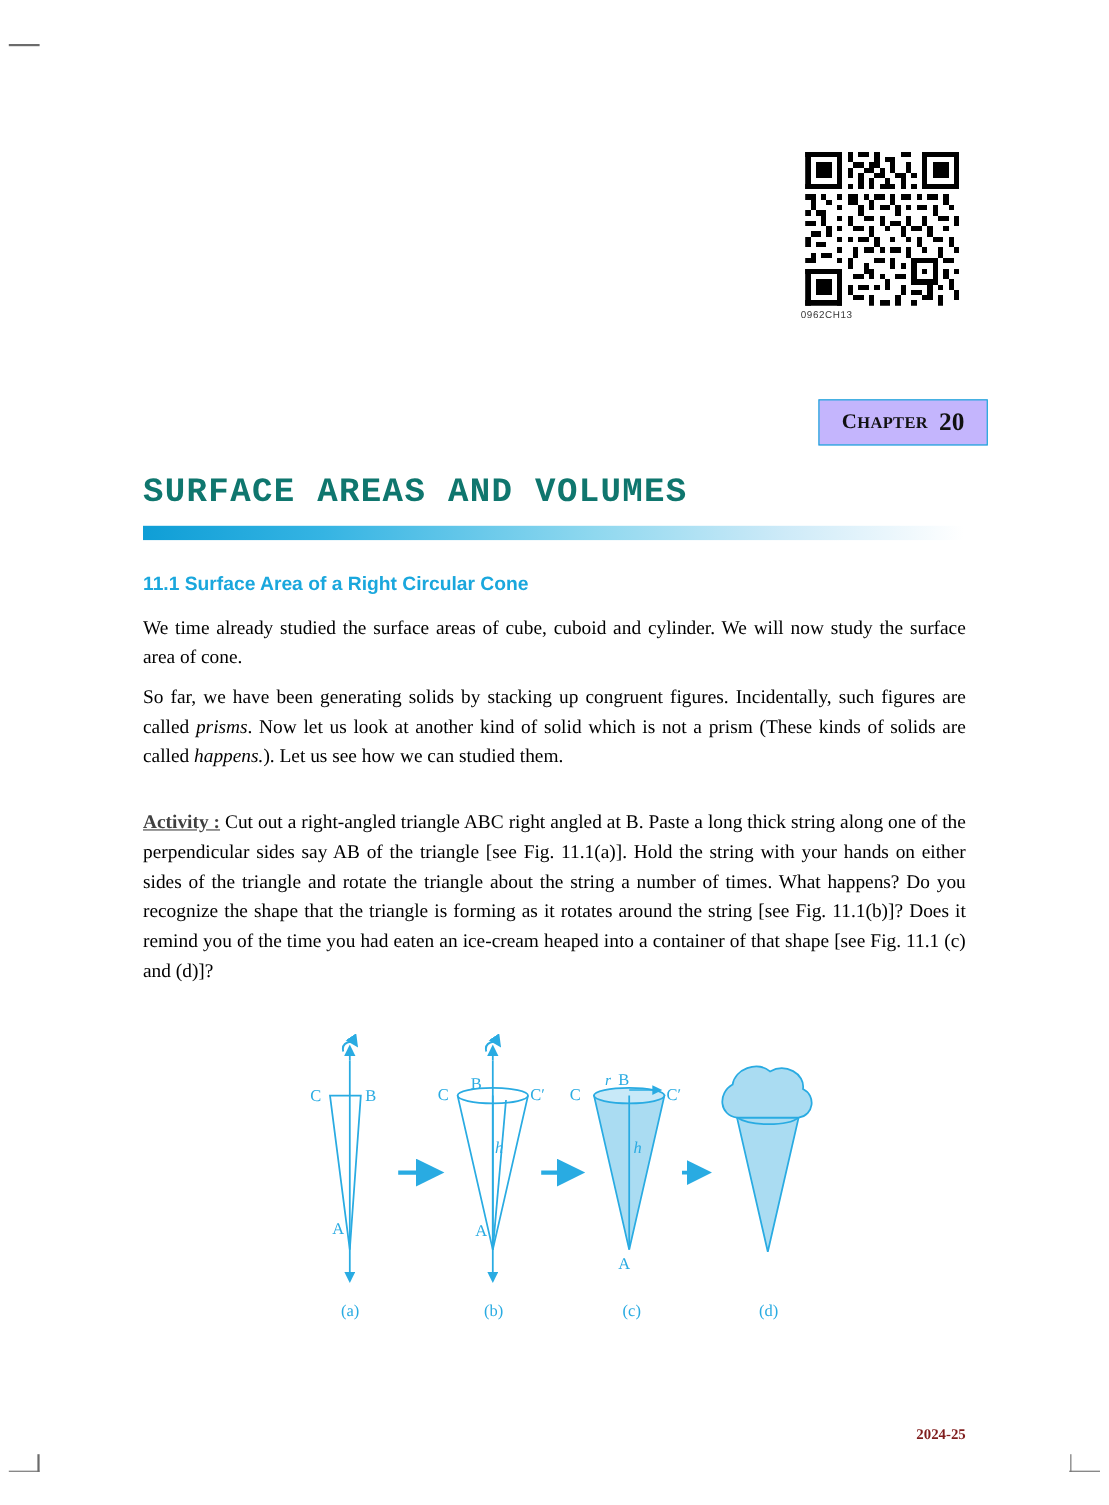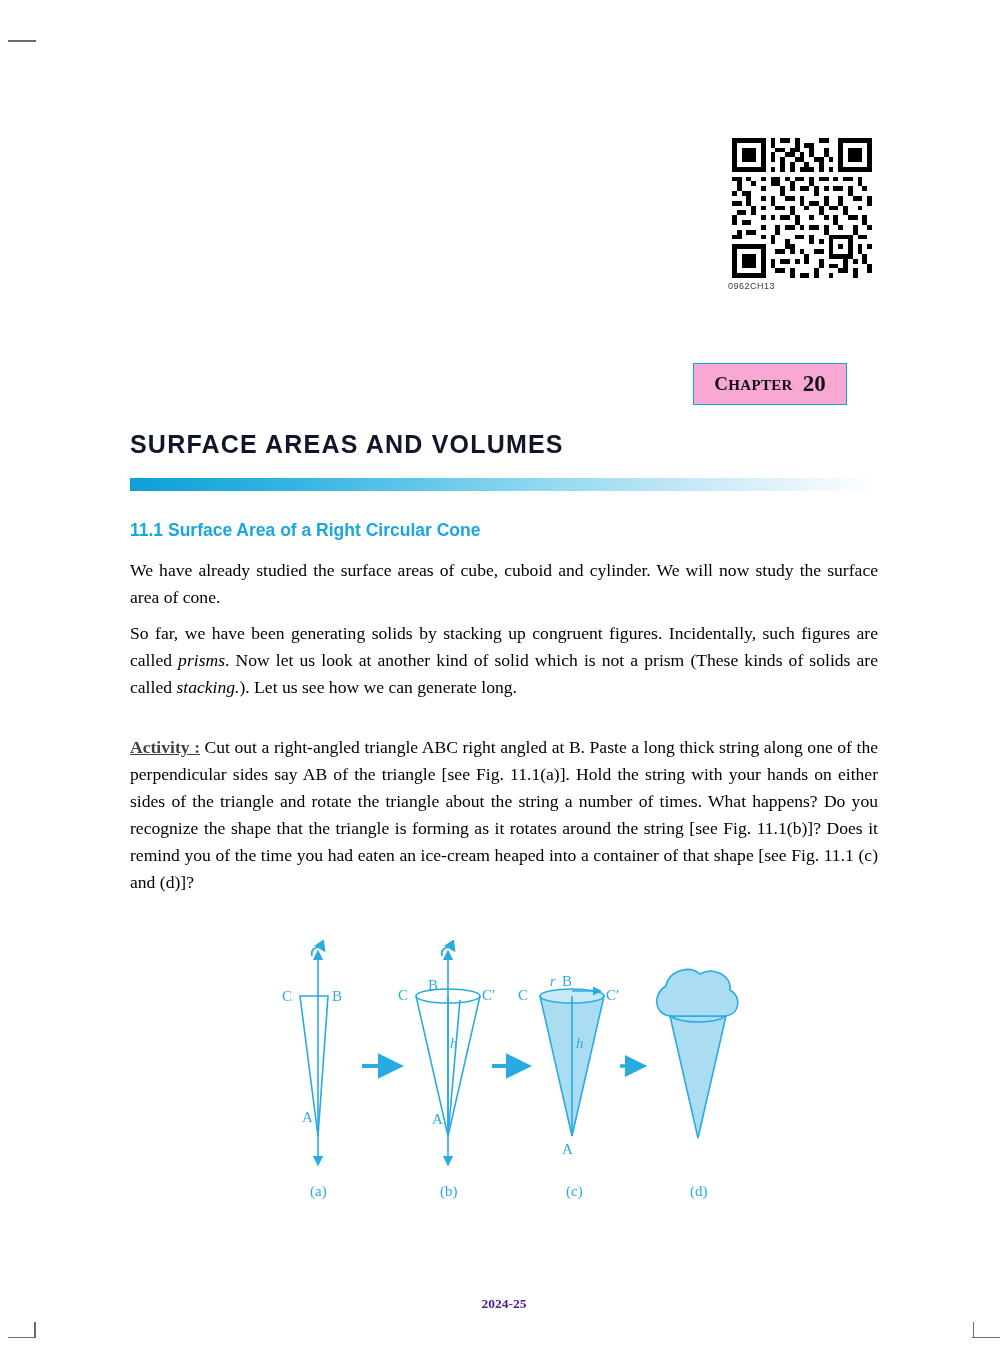--- a/index.html
+++ b/index.html
@@ -49,30 +49,30 @@
     font-family: "Liberation Sans", sans-serif;
     font-size: 9px;
     letter-spacing: 0.5px;
     color: #3a3a3a;
     margin-top: 3px;
   }
 
   
   .chapter-badge {
     position: absolute;
-    left: 693px;
+    left: 744px;
     top: 363px;
     width: 152px;
     height: 40px;
     border: 1.6px solid #0aa6d8;
     display: flex;
     align-items: center;
     justify-content: center;
     gap: 10px;
-    background: #f9a8d4;
+    background: #c4b5fd;
   }
   .chapter-badge .word {
     font-family: "Liberation Serif", serif;
     font-weight: bold;
     font-size: 19px;
     letter-spacing: 0.3px;
     color: #111;
   }
   .chapter-badge .word .small-caps {
     font-size: 15px;
@@ -82,25 +82,25 @@
     font-weight: bold;
     font-size: 23px;
     color: #111;
   }
 
   
   .doc-title {
     position: absolute;
     left: 130px;
     top: 430px;
-    font-family: Liberation Sans, sans-serif;
-    font-weight: bold;
-    font-size: 25px;
+    font-family: Liberation Mono, monospace;
+    font-weight: bold;
+    font-size: 31px;
     letter-spacing: 1.2px;
-    color: #0f172a;
+    color: #0f766e;
   }
 
   
   .title-rule {
     position: absolute;
     left: 130px;
     top: 478px;
     width: 746px;
     height: 13px;
     background: linear-gradient(to right, #0f9ed6 0%, #35b4e3 22%, #8fd8ef 55%, #cdeaf8 78%, #ffffff 100%);
@@ -155,25 +155,25 @@
     font-size: 15.5px;
     color: #1aa7dd;
   }
 
   
   .footer {
     position: absolute;
     left: 130px;
     top: 1296px;
     width: 748px;
-    text-align: center;
+    text-align: right;
     font-family: "Liberation Serif", serif;
     font-weight: bold;
     font-size: 13.5px;
-    color: #4c1d95;
+    color: #7f1d1d;
   }
 </style>
 </head>
 <body>
 
 <div class="page">
 
   <div class="tick tick-tl-h"></div>
   <div class="tick tick-bl-h"></div>
   <div class="tick tick-bl-v"></div>
@@ -342,24 +342,24 @@
   <div class="chapter-badge">
     <span class="word">C<span class="small-caps">HAPTER</span></span>
     <span class="num">20</span>
   </div>
 
   <div class="doc-title">SURFACE  AREAS  AND  VOLUMES</div>
   <div class="title-rule"></div>
 
   <div class="section-heading">11.1 Surface Area of a Right Circular Cone</div>
 
-  <div class="body-block p1">We have already studied the surface areas of cube, cuboid and cylinder. We will now study the surface area of cone.</div>
+  <div class="body-block p1">We time already studied the surface areas of cube, cuboid and cylinder. We will now study the surface area of cone.</div>
 
   <div class="body-block p2">
-    <span>So far, we have been generating solids by stacking up congruent figures. Incidentally, such figures are called </span><i>prisms</i><span>. Now let us look at another kind of solid which is not a prism (These kinds of solids are called </span><i>stacking.</i><span>). Let us see how we can generate long.</span>
+    <span>So far, we have been generating solids by stacking up congruent figures. Incidentally, such figures are called </span><i>prisms</i><span>. Now let us look at another kind of solid which is not a prism (These kinds of solids are called </span><i>happens.</i><span>). Let us see how we can studied them.</span>
   </div>
 
   <div class="body-block p3">
     <span class="activity-label">Activity :</span><span> Cut out a right-angled triangle ABC right angled at B. Paste a long thick string along one of the perpendicular sides say AB of the triangle [see Fig. 11.1(a)]. Hold the string with your hands on either sides of the triangle and rotate the triangle about the string a number of times. What happens? Do you recognize the shape that the triangle is forming as it rotates around the string [see Fig. 11.1(b)]? Does it remind you of the time you had eaten an ice-cream heaped into a container of that shape [see Fig. 11.1 (c) and (d)]?</span>
   </div>
 
   <div class="figure">
     <svg width="520" height="270" viewBox="0 0 520 270">
       <defs>
         <marker id="arrHead" markerWidth="7" markerHeight="7" refX="5" refY="3.2" orient="auto">

